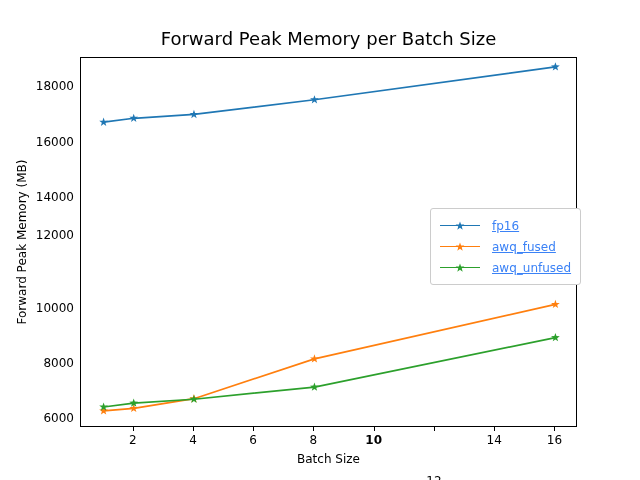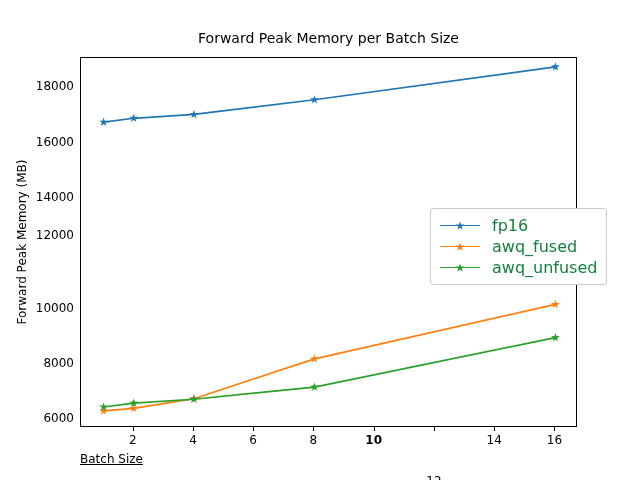--- a/index.html
+++ b/index.html
@@ -20,21 +20,21 @@
     height: 480px;
     background: #ffffff;
   }
   
   #chart-title {
     position: absolute;
     left: 80px;
     top: 30px;
     width: 497px;
     text-align: center;
-    font-size: 14px;
+    font-size: 18px;
     line-height: 17px;
     color: #000000;
     white-space: nowrap;
   }
   
   #plot-area {
     position: absolute;
     left: 80px;
     top: 57px;
     width: 497px;
@@ -114,25 +114,24 @@
     top: 0px;
     width: 1px;
     height: 4px;
     background: #000000;
   }
   #xlabel {
     position: absolute;
     left: 80px;
     top: 452px;
     width: 497px;
-    text-align: left;
+    text-align: center;
     font-size: 12px;
     line-height: 14px;
     white-space: nowrap;
-    text-decoration: underline;
   }
   
   #legend {
     position: absolute;
     left: 430px;
     top: 208px;
     padding: 6px 9px 6px 7px;
     background: #ffffff;
     border: 0.8px solid #cccccc;
     border-radius: 3px;
@@ -157,25 +156,26 @@
     height: 1.6px;
   }
   .legend-star {
     position: absolute;
     left: 15px;
     top: 0px;
     width: 14px;
     height: 14px;
   }
   .legend-label {
-    font-size: 16px;
+    font-size: 12px;
     line-height: 14px;
     padding-left: 10px;
     white-space: nowrap;
-    color: #15803d;
+    color: #3b82f6;
+    text-decoration: underline;
   }
 </style>
 </head>
 <body>
 
 <div id="figure">
 
   <div id="chart-title">Forward Peak Memory per Batch Size</div>
 
   <div id="ylabel">Forward Peak Memory (MB)</div>

